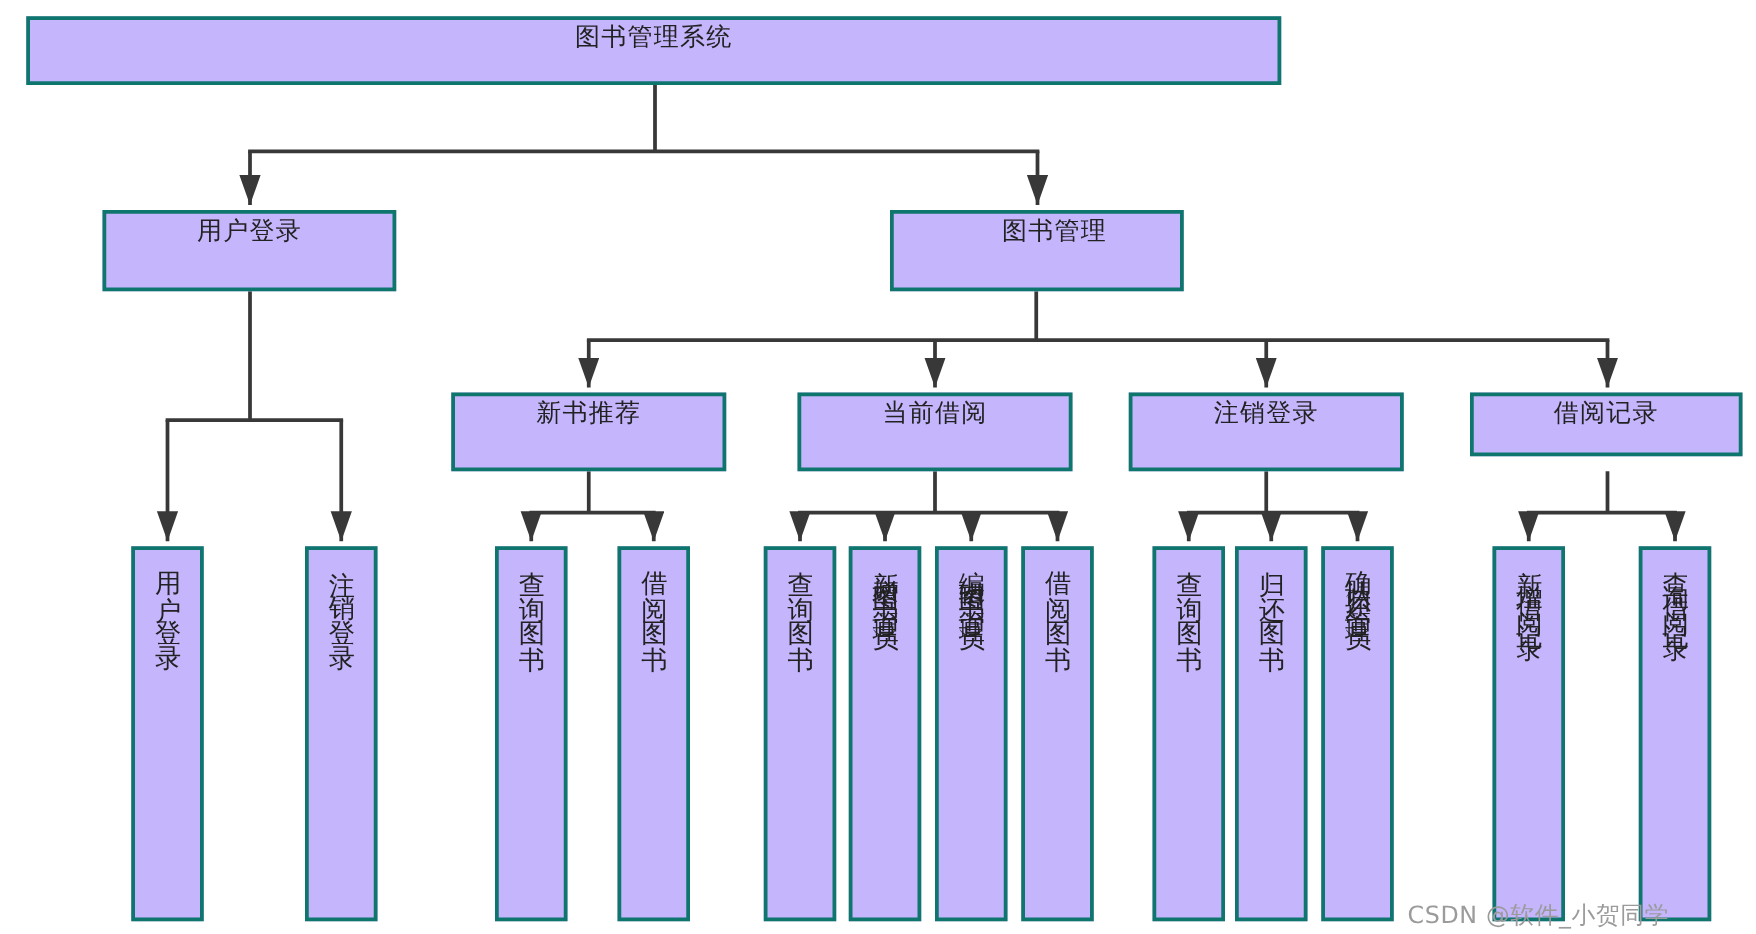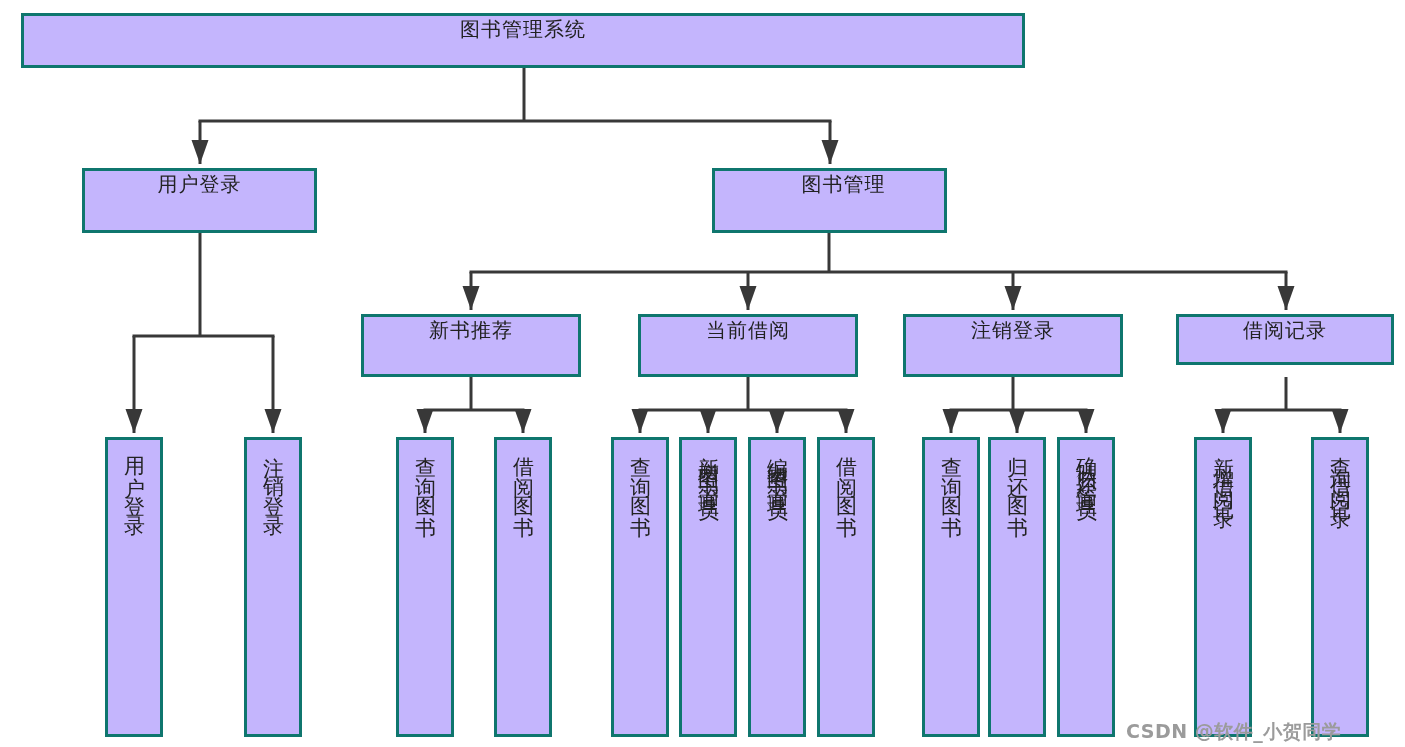--- a/index.html
+++ b/index.html
@@ -47,21 +47,20 @@
   }
   .watermark {
     position: absolute;
     left: 1126px;
     top: 719px;
     font-size: 19px;
     color: #9b9b9b;
     letter-spacing: 0.5px;
     white-space: nowrap;
     z-index: 5;
-    font-weight: bold;
   }
 </style>
 </head>
 <body>
 
 <div class="stage">
 
   <svg class="connectors" width="1405" height="747" viewBox="0 0 1405 747">
     <defs>
       <marker id="arw" markerUnits="userSpaceOnUse" markerWidth="26" markerHeight="18" refX="24" refY="8.5" orient="auto">

